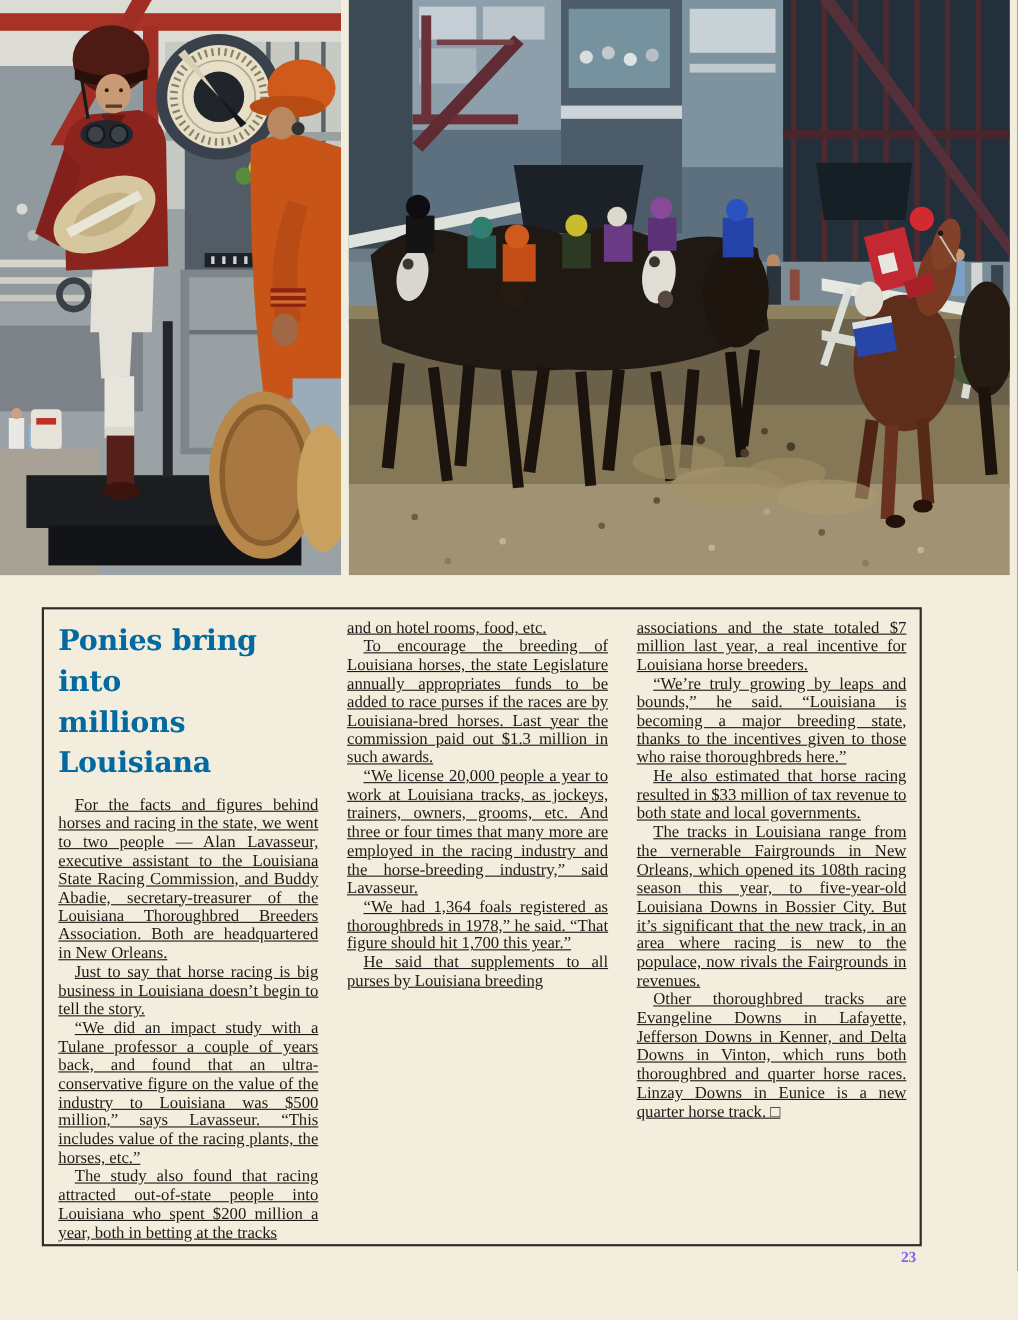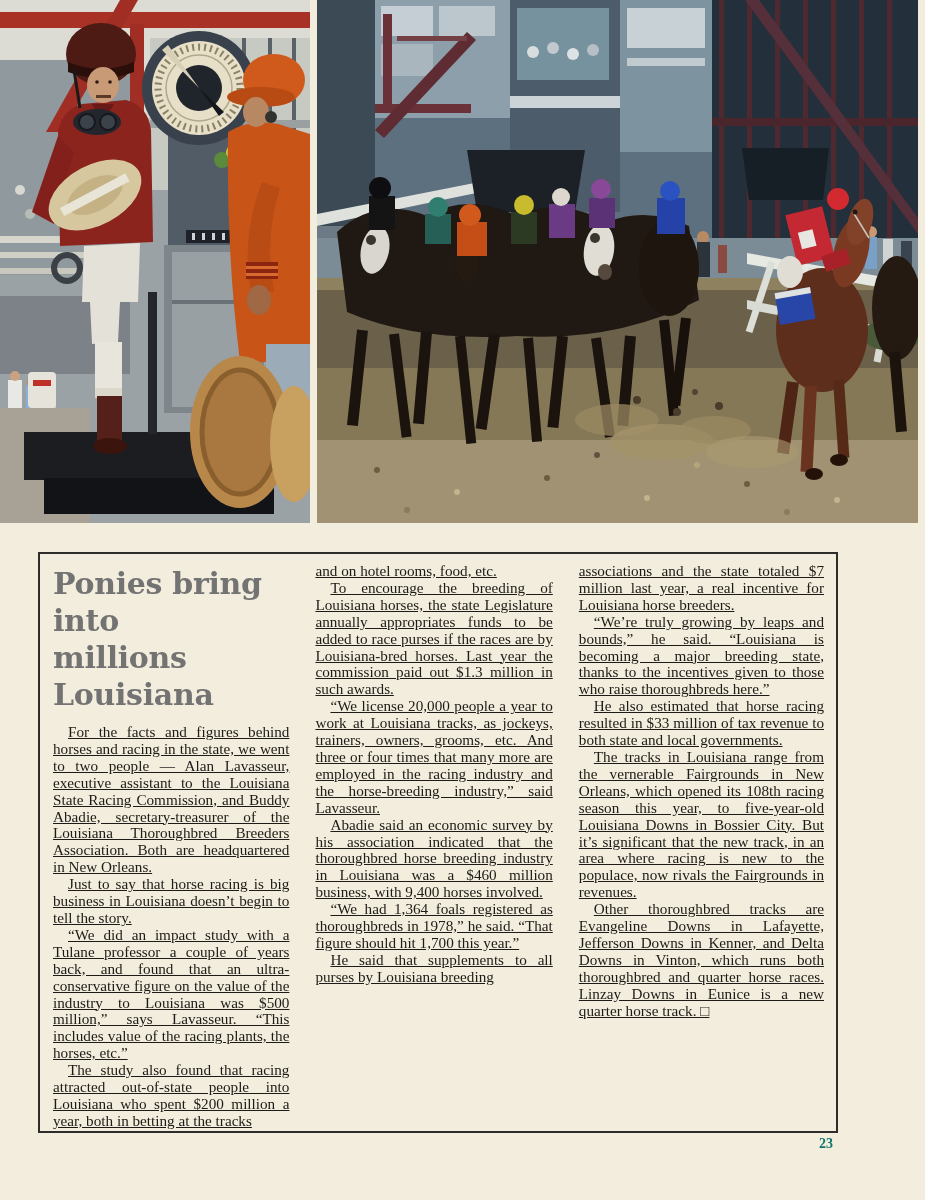--- a/index.html
+++ b/index.html
@@ -21,26 +21,26 @@
   }
   .col { font-size:15.2px; line-height:16.9px; text-align:justify; }
   .col-1 { width:243px; }
   .col-2 { width:244px; }
   .col-3 { width:252px; }
   .col p { margin:0; text-indent:15px;text-decoration:underline; }
   .col.continued p:first-child { text-indent:0; }
 
   .title {
     font-family:"DejaVu Serif", serif; font-weight:bold;
-    font-size:30px; line-height:37px; letter-spacing:-0.3px;
-    margin:2px 0 11px 0; color:#737373; text-align:left;
+    font-size:26px; line-height:37px; letter-spacing:-0.3px;
+    margin:2px 0 11px 0; color:#0369a1; text-align:left;
   }
   .page-number {
     position:absolute; left:790px; top:1136px; width:43px;
-    text-align:right; font-weight:bold; font-size:14px; color:#0f766e;
+    text-align:right; font-weight:bold; font-size:14px; color:#8b5cf6;
   }
 </style>
 </head>
 <body>
 
 <div class="page">
 
   <div class="photo photo-left">
     <svg viewBox="0 0 310 523" preserveAspectRatio="none">
       <rect width="310" height="523" fill="#9aa2a6"></rect>
@@ -321,21 +321,20 @@
           <p>For the facts and figures behind horses and racing in the state, we went to two people — Alan Lavasseur, executive assistant to the Louisiana State Racing Commission, and Buddy Abadie, secretary-treasurer of the Louisiana Thoroughbred Breeders Association. Both are headquartered in New Orleans.</p>
           <p>Just to say that horse racing is big business in Louisiana doesn’t begin to tell the story.</p>
           <p>“We did an impact study with a Tulane professor a couple of years back, and found that an ultra-conservative figure on the value of the industry to Louisiana was $500 million,” says Lavasseur. “This includes value of the racing plants, the horses, etc.”</p>
           <p>The study also found that racing attracted out-of-state people into Louisiana who spent $200 million a year, both in betting at the tracks</p>
         </div>
     </div>
     <div class="col col-2 continued">
         <p>and on hotel rooms, food, etc.</p>
         <p>To encourage the breeding of Louisiana horses, the state Legislature annually appropriates funds to be added to race purses if the races are by Louisiana-bred horses. Last year the commission paid out $1.3 million in such awards.</p>
         <p>“We license 20,000 people a year to work at Louisiana tracks, as jockeys, trainers, owners, grooms, etc. And three or four times that many more are employed in the racing industry and the horse-breeding industry,” said Lavasseur.</p>
-        <p>Abadie said an economic survey by his association indicated that the thoroughbred horse breeding industry in Louisiana was a $460 million business, with 9,400 horses involved.</p>
         <p>“We had 1,364 foals registered as thoroughbreds in 1978,” he said. “That figure should hit 1,700 this year.”</p>
         <p>He said that supplements to all purses by Louisiana breeding</p>
       </div>
     <div class="col col-3 continued">
         <p>associations and the state totaled $7 million last year, a real incentive for Louisiana horse breeders.</p>
         <p>“We’re truly growing by leaps and bounds,” he said. “Louisiana is becoming a major breeding state, thanks to the incentives given to those who raise thoroughbreds here.”</p>
         <p>He also estimated that horse racing resulted in $33 million of tax revenue to both state and local governments.</p>
         <p>The tracks in Louisiana range from the vernerable Fairgrounds in New Orleans, which opened its 108th racing season this year, to five-year-old Louisiana Downs in Bossier City. But it’s significant that the new track, in an area where racing is new to the populace, now rivals the Fairgrounds in revenues.</p>
         <p>Other thoroughbred tracks are Evangeline Downs in Lafayette, Jefferson Downs in Kenner, and Delta Downs in Vinton, which runs both thoroughbred and quarter horse races. Linzay Downs in Eunice is a new quarter horse track. □</p>
       </div>

